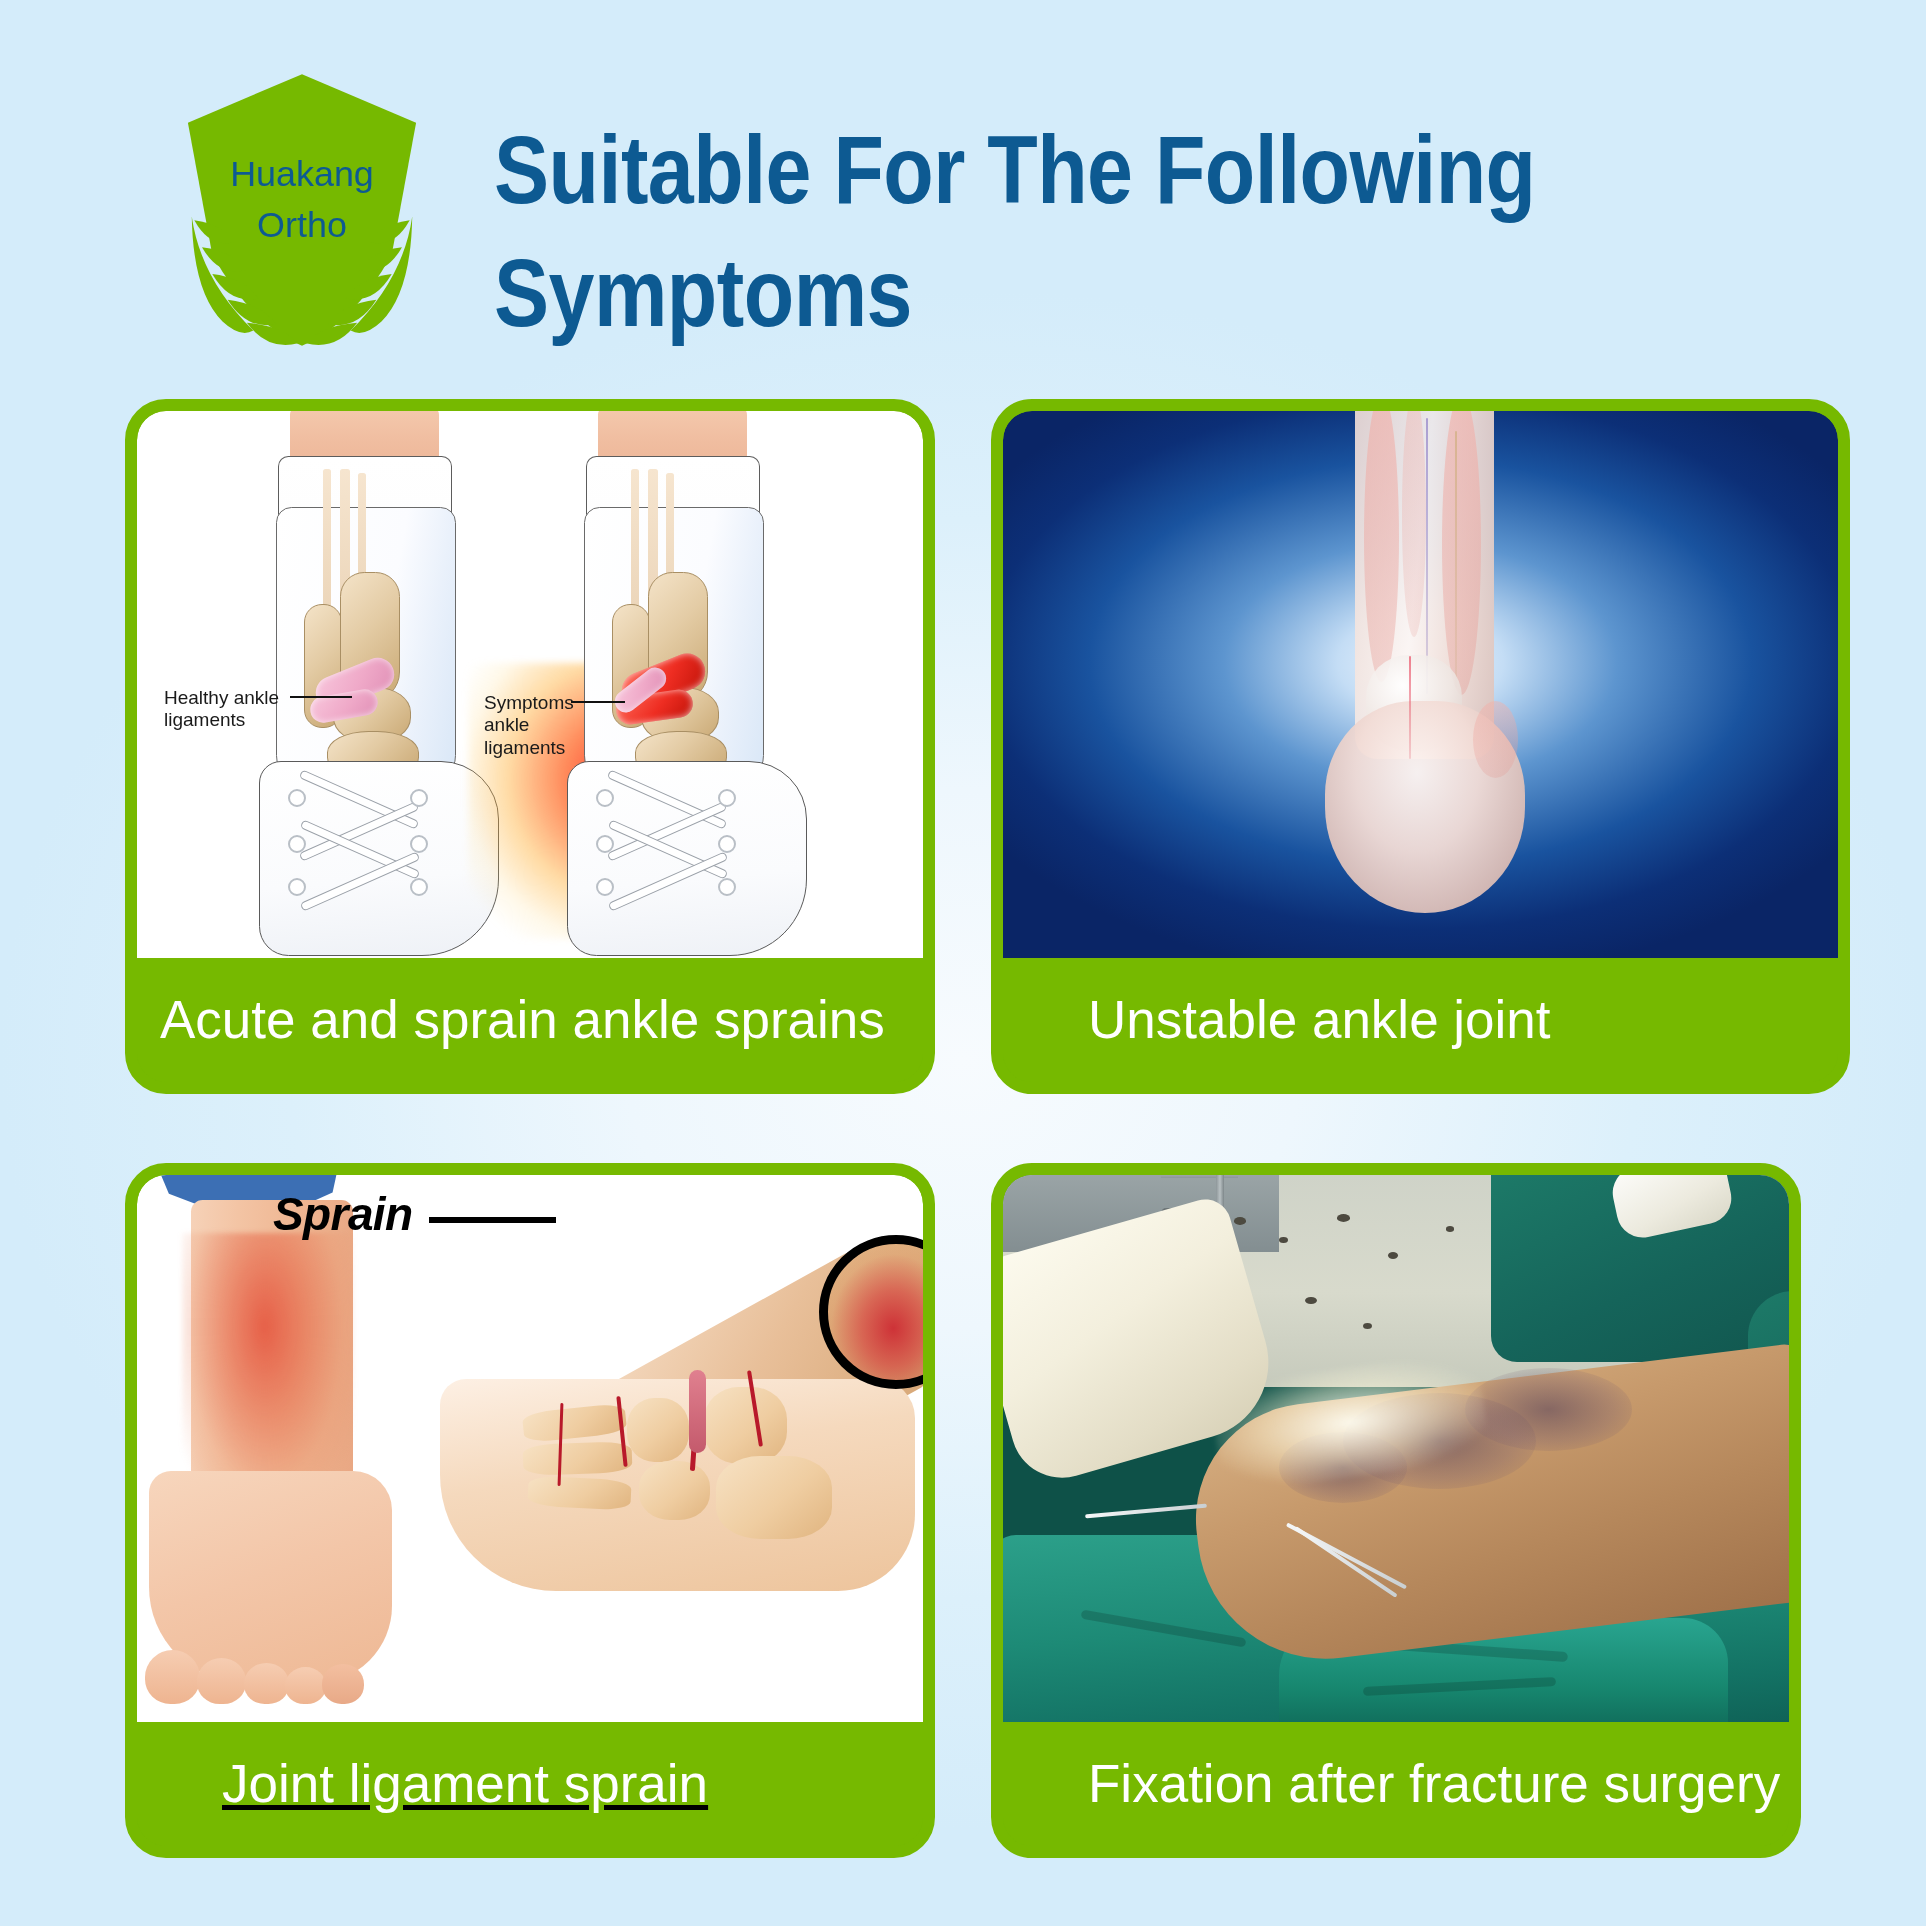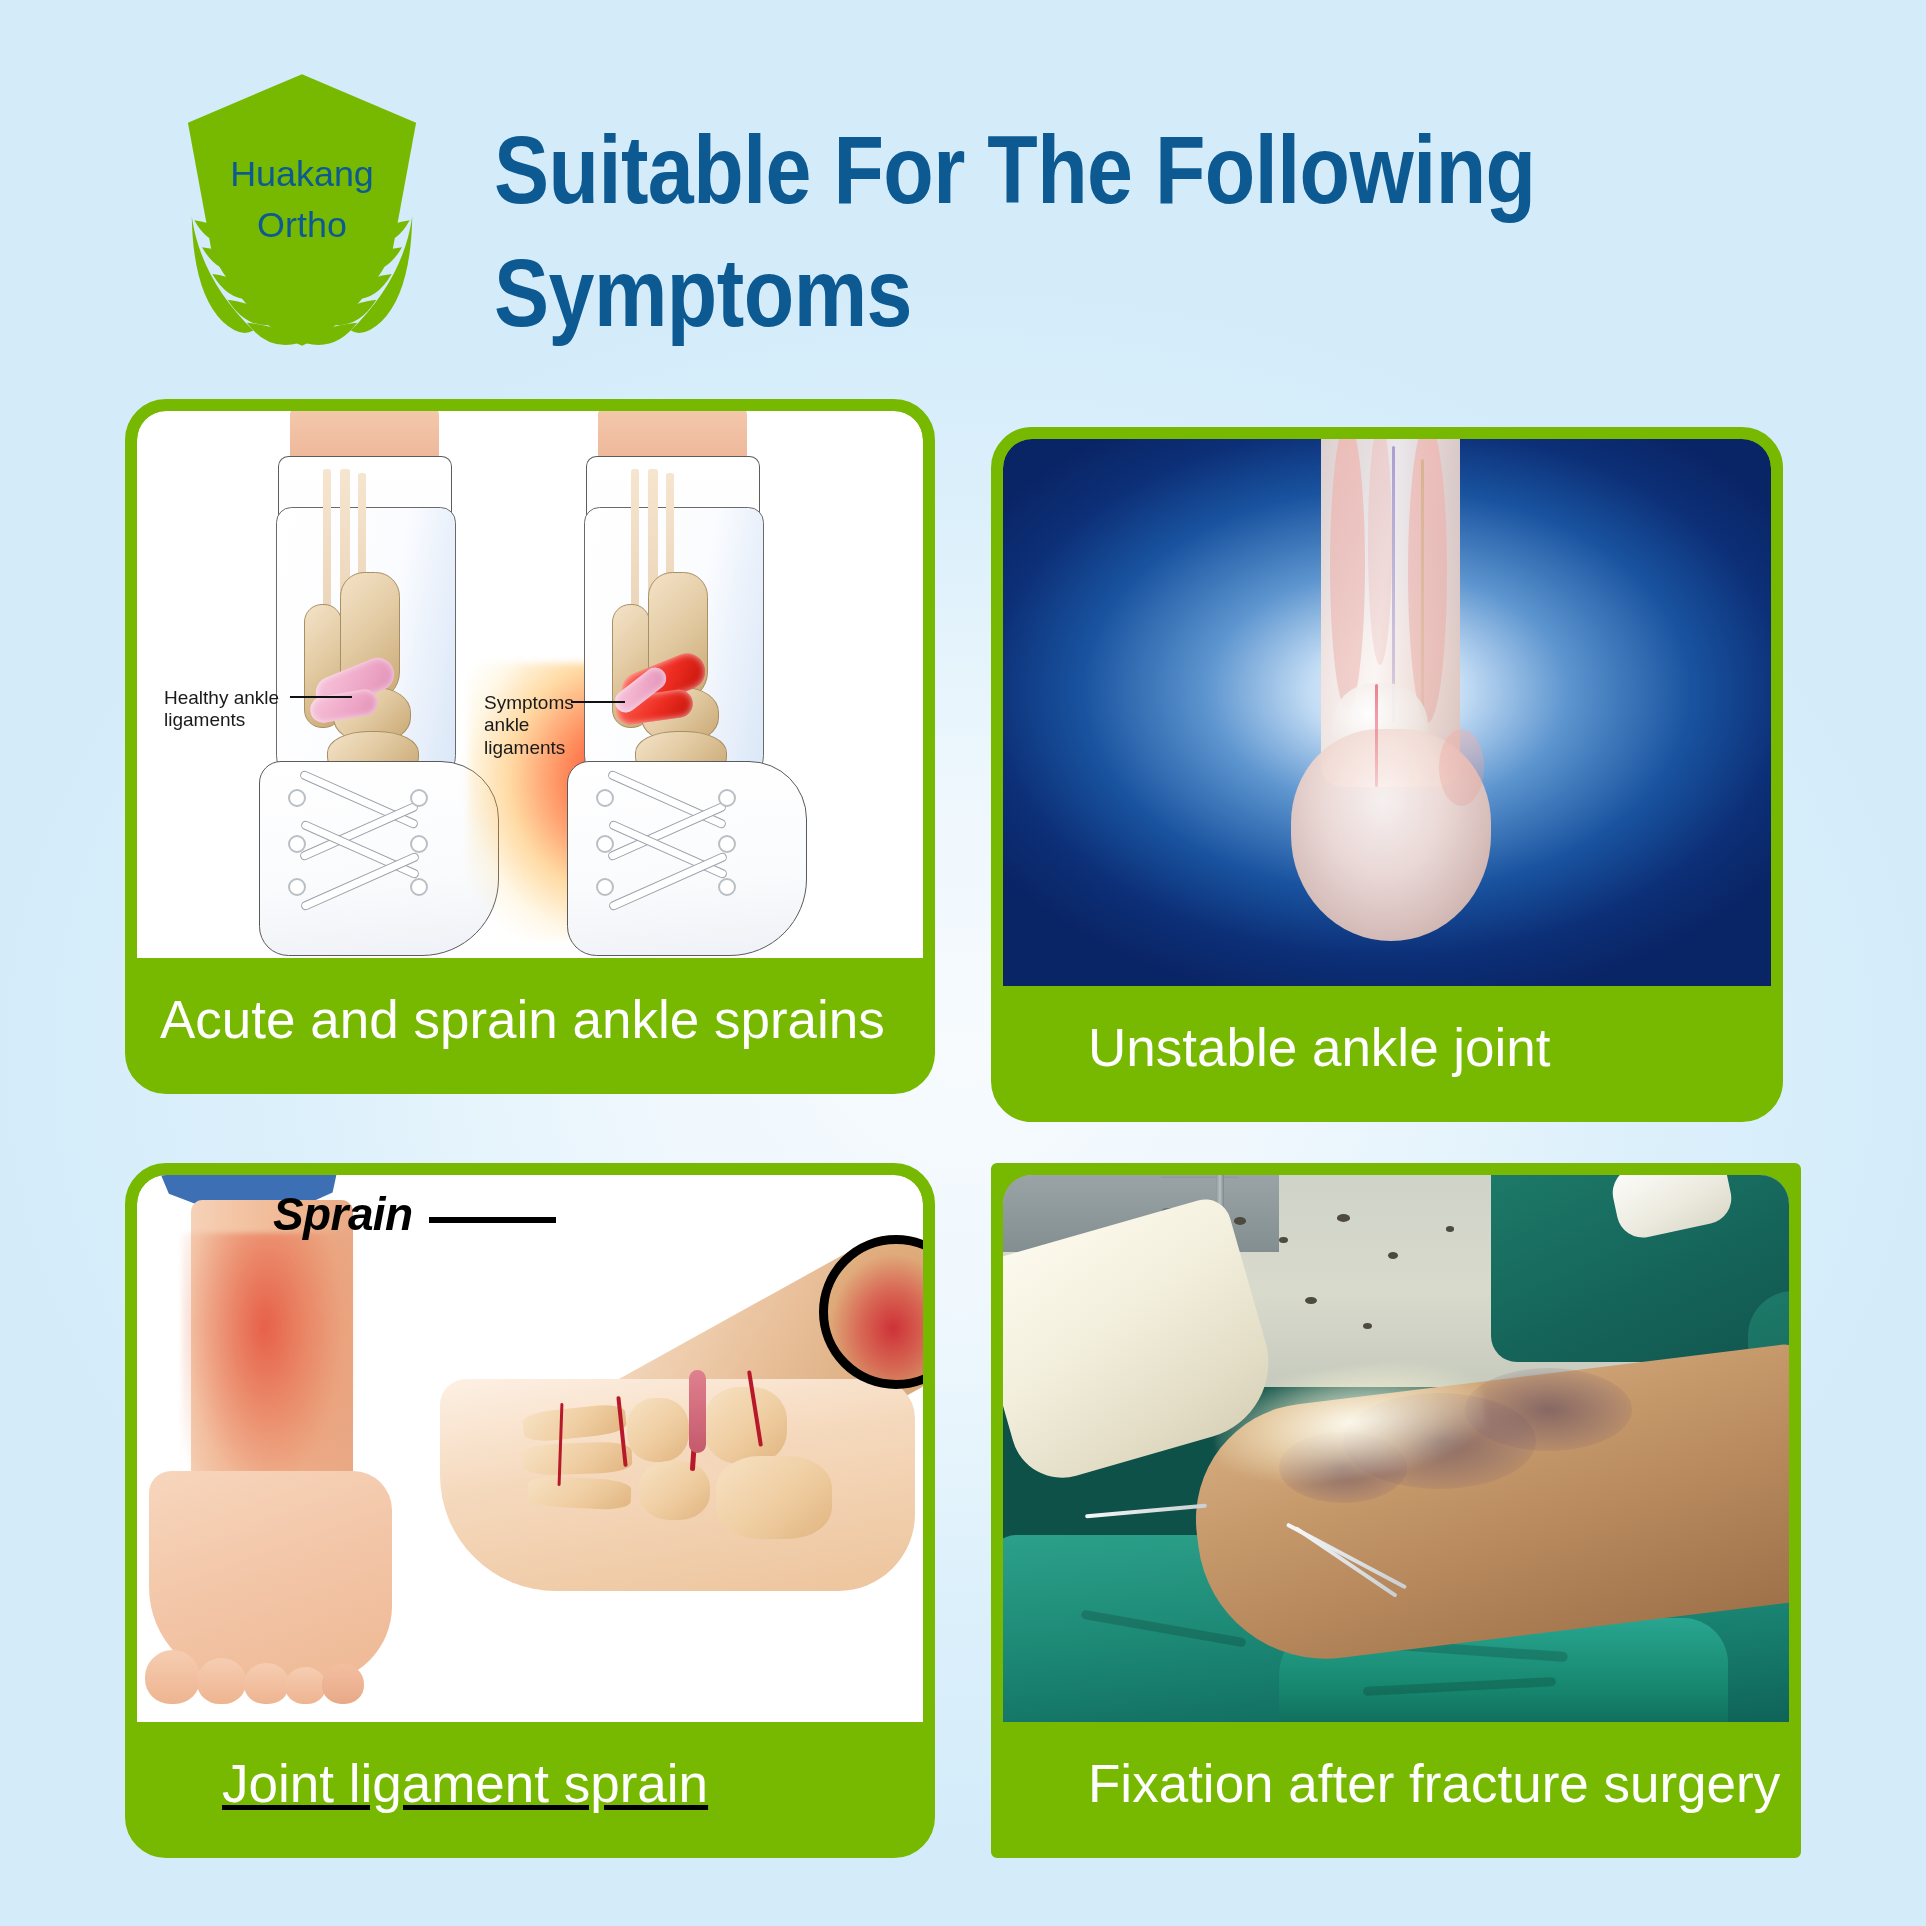--- a/index.html
+++ b/index.html
@@ -39,23 +39,23 @@
   
   .card{
     position:absolute;
     border:12.2px solid #76b900;
     border-radius:41px;
     background:#76b900;
     box-sizing:border-box;
     overflow:hidden;
   }
   #card-1{left:125px;top:399px;width:810px;height:695px;}
-  #card-2{left:991px;top:399px;width:792px;height:695px;margin-top:28px;}
+  #card-2{left:991px;top:399px;width:859px;height:695px;}
   #card-3{left:125px;top:1163px;width:810px;height:695px;text-decoration:underline;}
-  #card-4{left:991px;top:1163px;width:810px;height:695px;border-radius:6px;}
+  #card-4{left:991px;top:1163px;width:810px;height:695px;}
 
   .card-media{
     position:relative;
     width:100%;height:547px;
     overflow:hidden;
     border-radius:29px 29px 0 0;
   }
   .card-caption{
     position:relative;
     height:123px;

